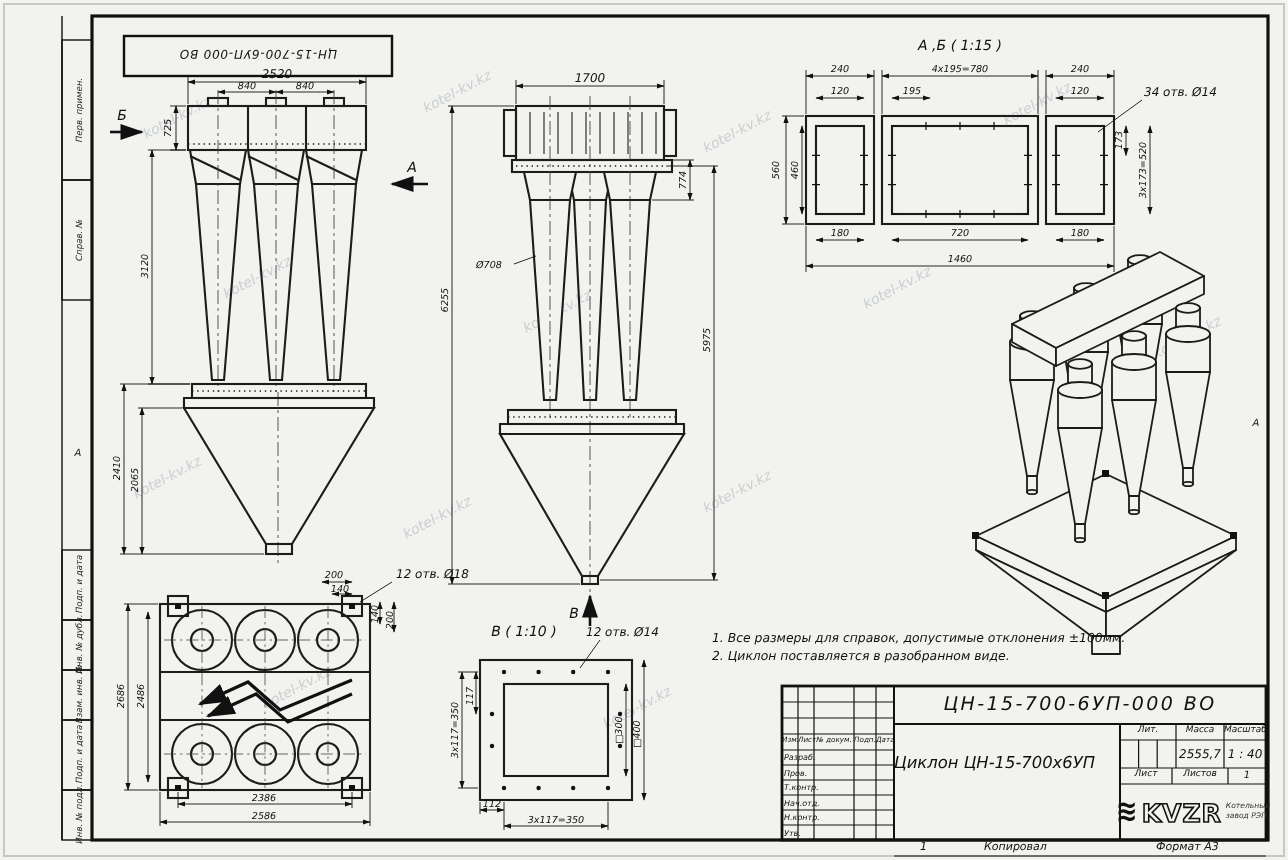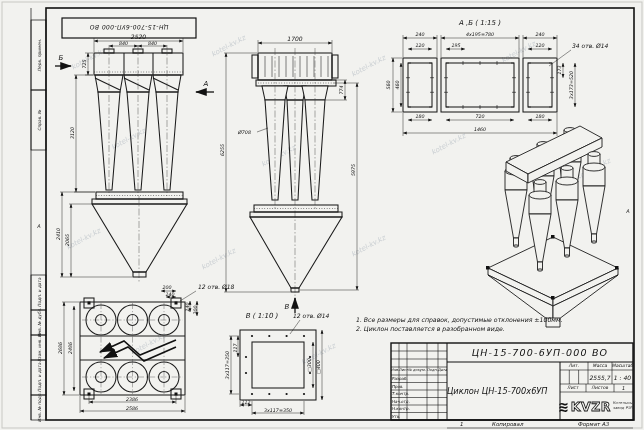--- a/index.html
+++ b/index.html
@@ -433,21 +433,21 @@
     </g>
   </svg>
 
   <div class="hud" style="left:356px;top:316px;font-size:6.2px;line-height:8.5px;width:270px">
     <div>1. Все размеры для справок, допустимые отклонения ±100мм.</div>
     <div>2. Циклон поставляется в разобранном виде.</div>
   </div>
 
   <div>
     <div class="cell" style="left:447px;top:344px;width:186px;height:18px;line-height:18px;font-size:9.5px;letter-spacing:1.2px">ЦН-15-700-6УП-000 ВО</div>
-    <div class="cell" style="left:447px;top:366px;width:90px;height:50px;line-height:50px;font-size:8.2px">Циклон ЦН-15-700х6УП</div>
+    <div class="cell" style="left:447px;top:356px;width:90px;height:50px;line-height:50px;font-size:8.2px">Циклон ЦН-15-700х6УП</div>
 
     <div class="cell" style="left:391px;top:367.5px;width:8px;font-size:3.6px">Изм.</div>
     <div class="cell" style="left:399px;top:367.5px;width:8px;font-size:3.6px">Лист</div>
     <div class="cell" style="left:407px;top:367.5px;width:20px;font-size:3.6px">№ докум.</div>
     <div class="cell" style="left:427px;top:367.5px;width:11px;font-size:3.6px">Подп.</div>
     <div class="cell" style="left:438px;top:367.5px;width:9px;font-size:3.6px">Дата</div>
 
     <div class="cell" style="left:392px;top:376px;width:16px;font-size:4px;text-align:left">Разраб.</div>
     <div class="cell" style="left:392px;top:383.5px;width:16px;font-size:4px;text-align:left">Пров.</div>
     <div class="cell" style="left:392px;top:391px;width:16px;font-size:4px;text-align:left">Т.контр.</div>

